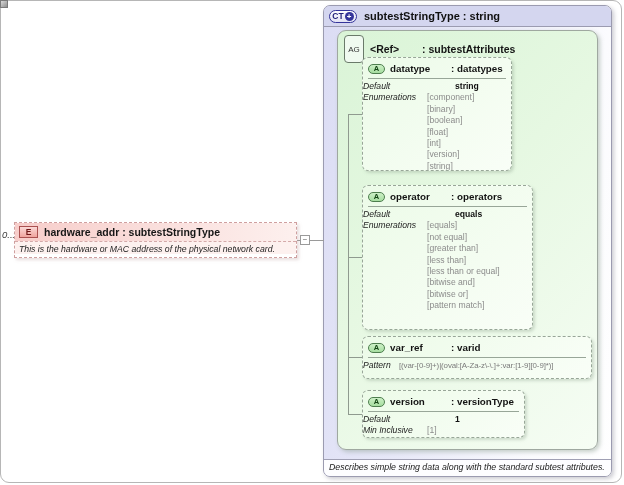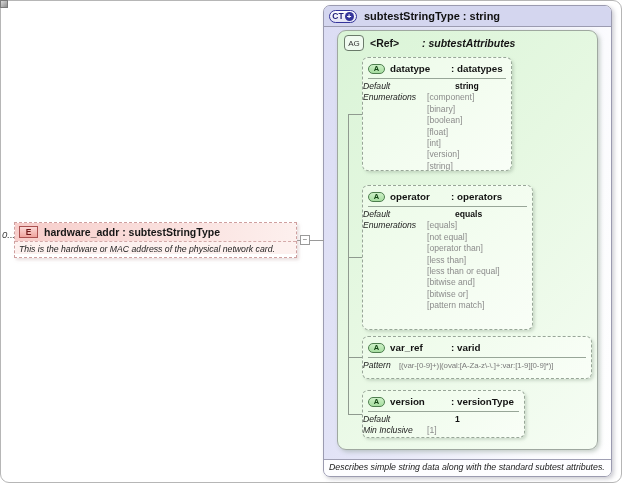--- a/index.html
+++ b/index.html
@@ -23,23 +23,23 @@
   .ct-box{position:absolute;left:323px;top:5px;width:289px;height:472px;border:1px solid #9b9bb0;border-radius:7px;box-sizing:border-box;background:linear-gradient(100deg,#dbdcf4 0%,#e7e8f8 40%,#fbfbfe 78%,#ffffff 100%);box-shadow:2px 2px 4px rgba(140,140,155,0.45);z-index:2;}
   .ct-head{height:20px;display:flex;align-items:center;gap:7px;padding-left:5px;background:#d4d6ef;border-bottom:1px solid #9b9bb0;border-radius:6px 6px 0 0;}
   .badge-ct{display:flex;align-items:center;justify-content:center;gap:1px;width:28px;height:13px;border:1px solid #34349a;border-radius:7px;box-sizing:border-box;background:linear-gradient(#fdfdff,#e2e2f4);color:#22227a;font-size:8.5px;font-weight:bold;flex:0 0 auto;}
   .ct-plus{display:inline-block;width:9px;height:9px;border-radius:50%;background:#34349a;color:#fff;font-size:8px;line-height:9px;text-align:center;font-weight:bold;}
   .ct-title{font-size:11px;font-weight:bold;color:#101010;white-space:nowrap;}
   .ct-doc{position:absolute;left:0;right:0;bottom:0;height:17px;border-top:1px solid #a0a0b4;background:#fdfdff;border-radius:0 0 6px 6px;font-size:8.8px;font-style:italic;color:#202020;padding:2px 4px 0 5px;box-sizing:border-box;white-space:nowrap;}
 
   
   .ag-box{position:absolute;left:337px;top:30px;width:261px;height:420px;border:1px solid #9fa8a0;border-radius:9px;box-sizing:border-box;background:linear-gradient(135deg,#daf4d7 0%,#e6f8e2 45%,#f6fdf4 100%);box-shadow:2px 2px 4px rgba(130,150,135,0.45);z-index:3;}
   .ag-head{display:flex;align-items:center;gap:6px;padding:4px 0 0 6px;}
-  .badge-ag{width:20px;height:16px;border:1px solid #6a7a6a;border-radius:4px;box-sizing:border-box;background:#f0faf0;color:#333;font-size:8px;font-weight:normal;display:flex;align-items:center;justify-content:center;flex:0 0 auto;}
+  .badge-ag{width:20px;height:28px;border:1px solid #6a7a6a;border-radius:4px;box-sizing:border-box;background:#f0faf0;color:#333;font-size:8px;font-weight:normal;display:flex;align-items:center;justify-content:center;flex:0 0 auto;}
   .ag-name{font-size:10.5px;font-weight:bold;color:#141414;min-width:46px;}
-  .ag-type{font-size:10.5px;font-weight:bold;color:#141414;font-style:italic;}
+  .ag-type{font-size:10.5px;font-weight:bold;color:#141414;}
 
   
   .t-line{position:absolute;background:#8f9a8f;z-index:1;}
 
   
   .attr-box{position:absolute;border:1px dashed #98a698;border-radius:6px;box-sizing:border-box;background:linear-gradient(135deg,#ecfbe8,#f9fef7);box-shadow:2px 2px 3px rgba(140,160,140,0.35);z-index:2;overflow:hidden;}
   .attr-header{display:flex;align-items:center;gap:5px;padding:3px 4px 0 5px;height:15px;}
   .badge-a{width:17px;height:10px;border:1px solid #4e7e4e;border-radius:5px;box-sizing:border-box;background:linear-gradient(#ccf0c6,#a6dda0);color:#154515;font-size:7.5px;font-weight:bold;display:flex;align-items:center;justify-content:center;flex:0 0 auto;}
   .attr-name{font-size:9.8px;font-weight:bold;color:#141414;min-width:56px;}
   .attr-type{font-size:9.8px;font-weight:bold;color:#141414;white-space:nowrap;}
@@ -155,21 +155,21 @@
             <div class="facet-row">
               <span class="facet-label" style="width: 64px;">Enumerations</span>
               <span class="facet-value">[equals]</span>
             </div>
             <div class="facet-row">
               <span class="facet-label" style="width: 64px;"></span>
               <span class="facet-value">[not equal]</span>
             </div>
             <div class="facet-row">
               <span class="facet-label" style="width: 64px;"></span>
-              <span class="facet-value">[operator than]</span>
+              <span class="facet-value">[greater than]</span>
             </div>
             <div class="facet-row">
               <span class="facet-label" style="width: 64px;"></span>
               <span class="facet-value">[less than]</span>
             </div>
             <div class="facet-row">
               <span class="facet-label" style="width: 64px;"></span>
               <span class="facet-value">[less than or equal]</span>
             </div>
             <div class="facet-row">

